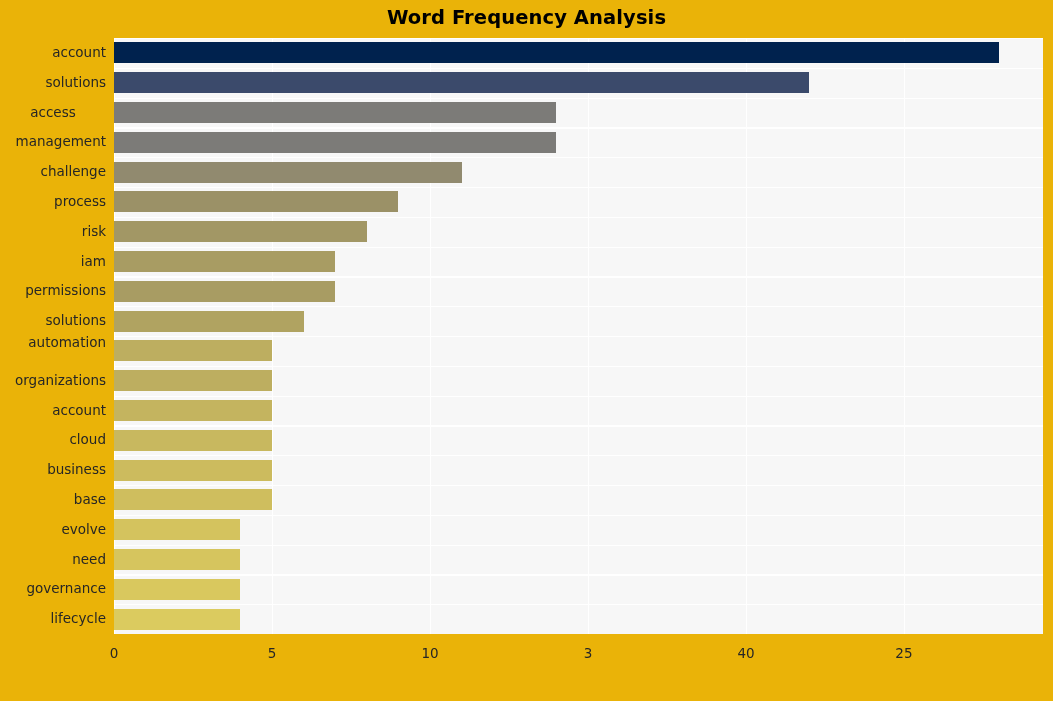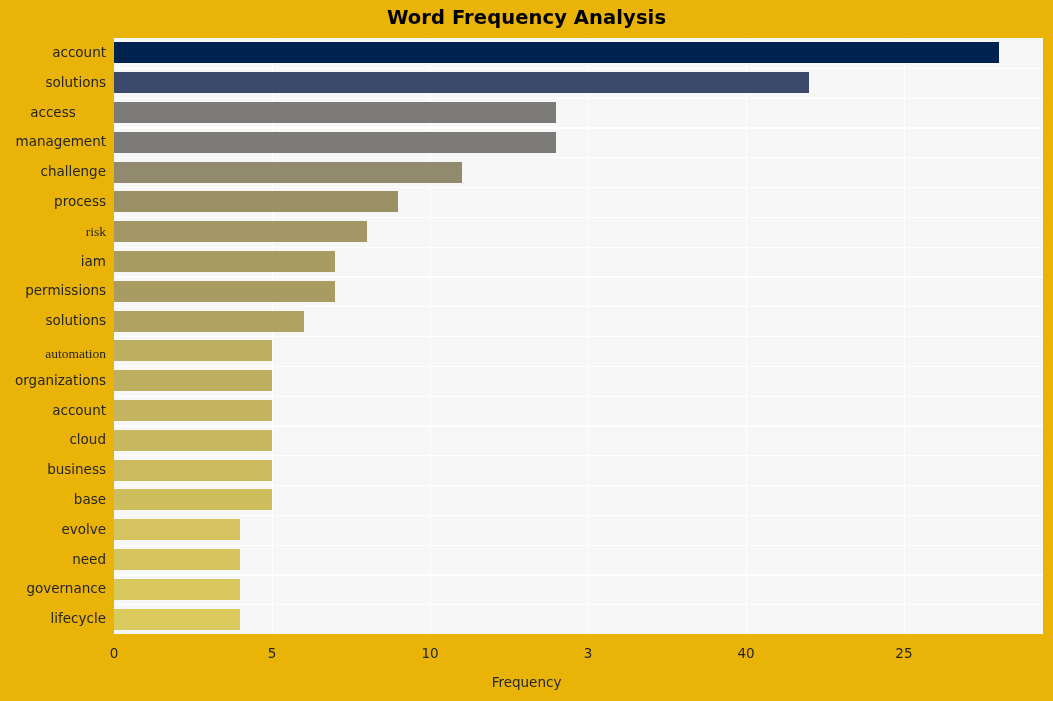--- a/index.html
+++ b/index.html
@@ -161,40 +161,39 @@
       </div>
   </div>
 
   <div id="ylabels">
       <div class="ylabel" style="top: 6.9px;">account</div>
       <div class="ylabel" style="top: 36.7px;">solutions</div>
       <div class="ylabel" style="top: 66.5px; text-align: center;">access</div>
       <div class="ylabel" style="top: 96.3px;">management</div>
       <div class="ylabel" style="top: 126.1px;">challenge</div>
       <div class="ylabel" style="top: 155.9px;">process</div>
-      <div class="ylabel" style="top: 185.7px; font-family: Liberation Serif, serif;">risk</div>
+      <div class="ylabel" style="top: 185.7px;">risk</div>
       <div class="ylabel" style="top: 215.5px;">iam</div>
       <div class="ylabel" style="top: 245.3px;">permissions</div>
       <div class="ylabel" style="top: 275.1px; padding-left: 34px;">solutions</div>
-      <div class="ylabel" style="top: 308px; font-family: Liberation Serif, serif;">automation</div>
+      <div class="ylabel" style="top: 297px;">automation</div>
       <div class="ylabel" style="top: 334.7px;">organizations</div>
       <div class="ylabel" style="top: 364.5px;">account</div>
       <div class="ylabel" style="top: 394.3px;">cloud</div>
       <div class="ylabel" style="top: 424.1px; margin-left: 6px;">business</div>
       <div class="ylabel" style="top: 453.9px;">base</div>
       <div class="ylabel" style="top: 483.7px;">evolve</div>
       <div class="ylabel" style="top: 513.5px;">need</div>
       <div class="ylabel" style="top: 543.3px;">governance</div>
       <div class="ylabel" style="top: 573.1px;">lifecycle</div>
     </div>
 
   <div id="xlabels">
       <div class="xtick-label" style="left: 114px;">0</div>
       <div class="xtick-label" style="left: 271.993px;">5</div>
       <div class="xtick-label" style="left: 429.986px;">10</div>
       <div class="xtick-label" style="left: 587.98px;">3</div>
       <div class="xtick-label" style="left: 745.973px;">40</div>
       <div class="xtick-label" style="left: 903.966px;">25</div>
     </div>
 
-  <div id="xaxis-title">Frequency</div>
 
 </div>
 
 </body></html>

